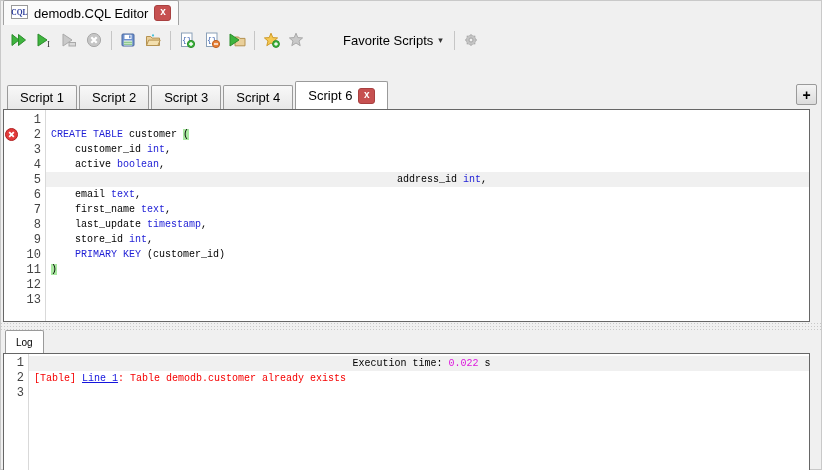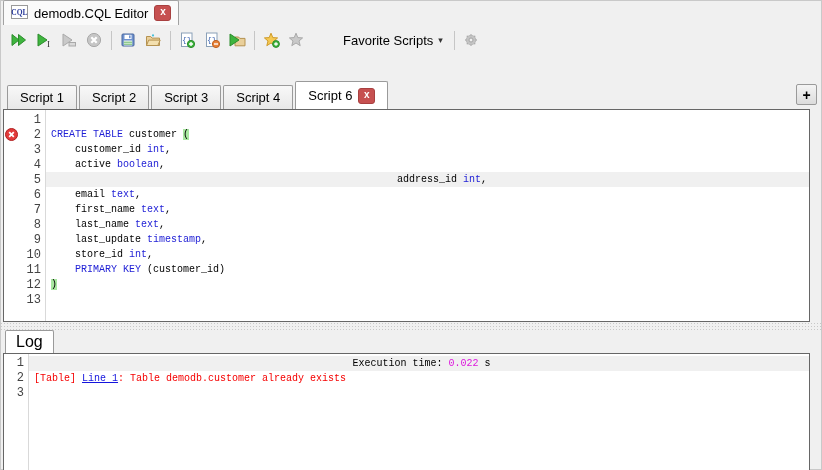--- a/index.html
+++ b/index.html
@@ -46,21 +46,21 @@
   .br{background:var(--brbg,#a8e8a0);}
   .mag{color:var(--num,#dd16dd);}
   .err{color:var(--err,#f50000);}
   .lnk{color:var(--lnk,#1515dd);text-decoration:underline;cursor:pointer;}
   
   .splitter{height:8px;background-image:radial-gradient(circle,#c8c8c8 0.7px,transparent 0.9px);
     background-size:3px 3px;cursor:row-resize;}
   
   .logtab-row{height:23px;display:flex;align-items:flex-end;padding-left:5px;}
   .logtab{height:22px;padding:0 10px;background:#fff;border:1px solid #9a9a9a;border-bottom:none;
-    border-radius:2px 2px 0 0;display:flex;align-items:center;font-size:16px;cursor:pointer;}
+    border-radius:2px 2px 0 0;display:flex;align-items:center;font-size:10px;cursor:pointer;}
   .logbox{margin-left:3px;width:805px;height:134px;border:1px solid #666;background:#fff;display:flex;}
   .loggutter{width:24px;border-right:1px solid #d9d9d9;display:flex;flex-direction:column;padding-top:2px;background:#fff;}
   .gl2{height:15px;text-align:right;padding-right:4px;font-family:"Liberation Mono",monospace;font-size:12px;color:#444;}
 </style>
 </head>
 <body style="--kw: #2222d6; --err: #f50000; --num: #dd16dd; --lnk: #1515dd; --brbg: #a8e8a0;">
 
 <div class="doctab-bar">
   <div class="doctab">
     <span class="icon"><svg width="17" height="14">
@@ -273,21 +273,20 @@
       </div>
     </div>
   <div class="codearea" id="code">
       <div class="cl"></div>
       <div class="cl"><span class="kw">CREATE TABLE</span><span> customer </span><span class="br">(</span></div>
       <div class="cl"><span>    customer_id </span><span class="kw">int</span><span>,</span></div>
       <div class="cl"><span>    active </span><span class="kw">boolean</span><span>,</span></div>
       <div class="cl current"><span>    address_id </span><span class="kw">int</span><span>,</span></div>
       <div class="cl"><span>    email </span><span class="kw">text</span><span>,</span></div>
       <div class="cl"><span>    first_name </span><span class="kw">text</span><span>,</span></div>
-      <div class="cl"><span>    last_name </span><span class="kw">text</span><span>,</span></div>
       <div class="cl"><span>    last_update </span><span class="kw">timestamp</span><span>,</span></div>
       <div class="cl"><span>    store_id </span><span class="kw">int</span><span>,</span></div>
       <div class="cl"><span>    </span><span class="kw">PRIMARY KEY</span><span> (customer_id)</span></div>
       <div class="cl"><span class="br">)</span></div>
     </div>
 </div>
 
 <div class="splitter"></div>
 
 <div class="logtab-row">

